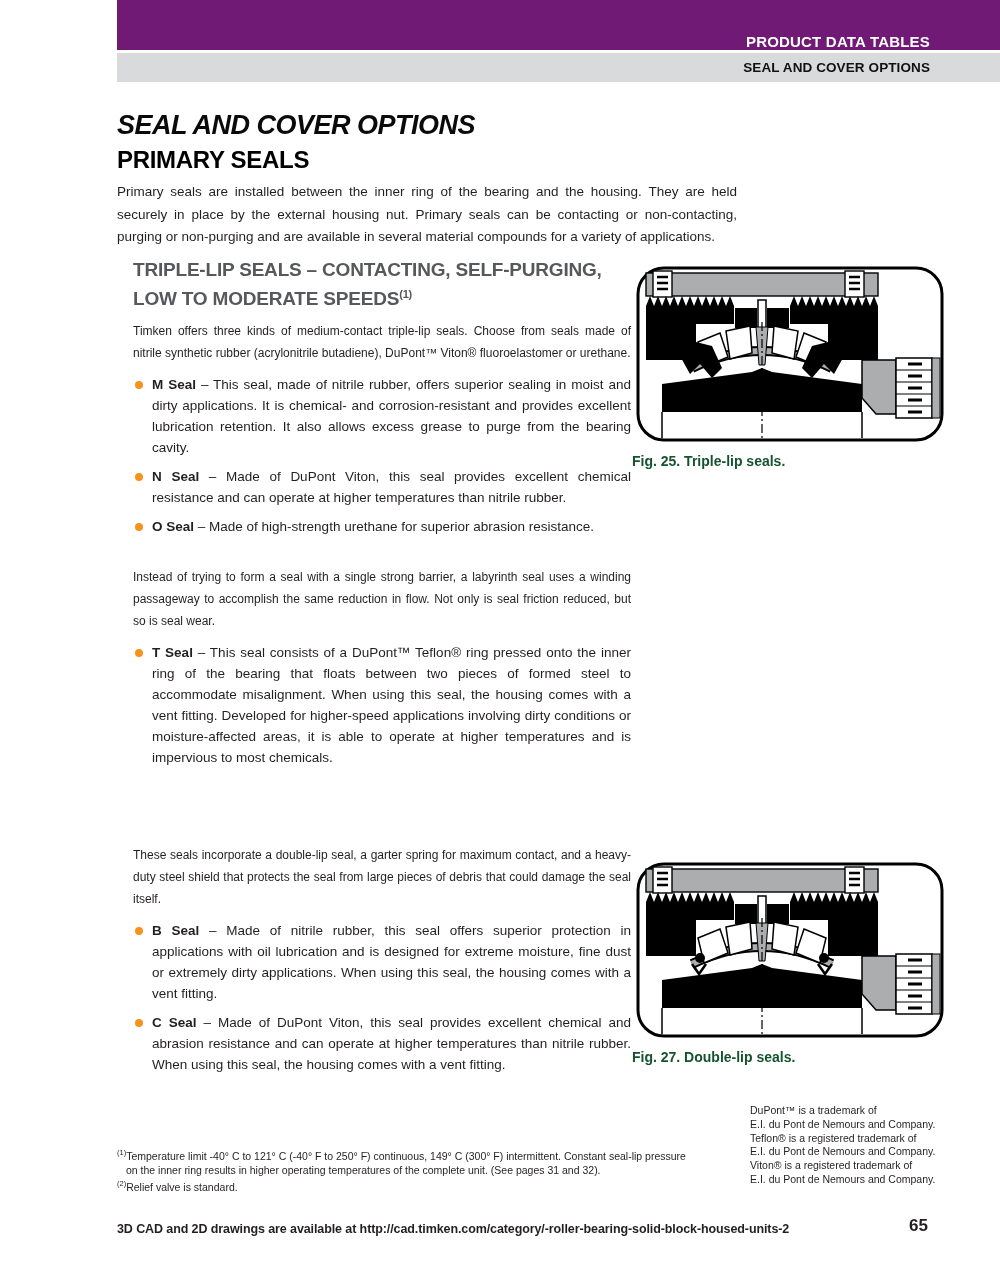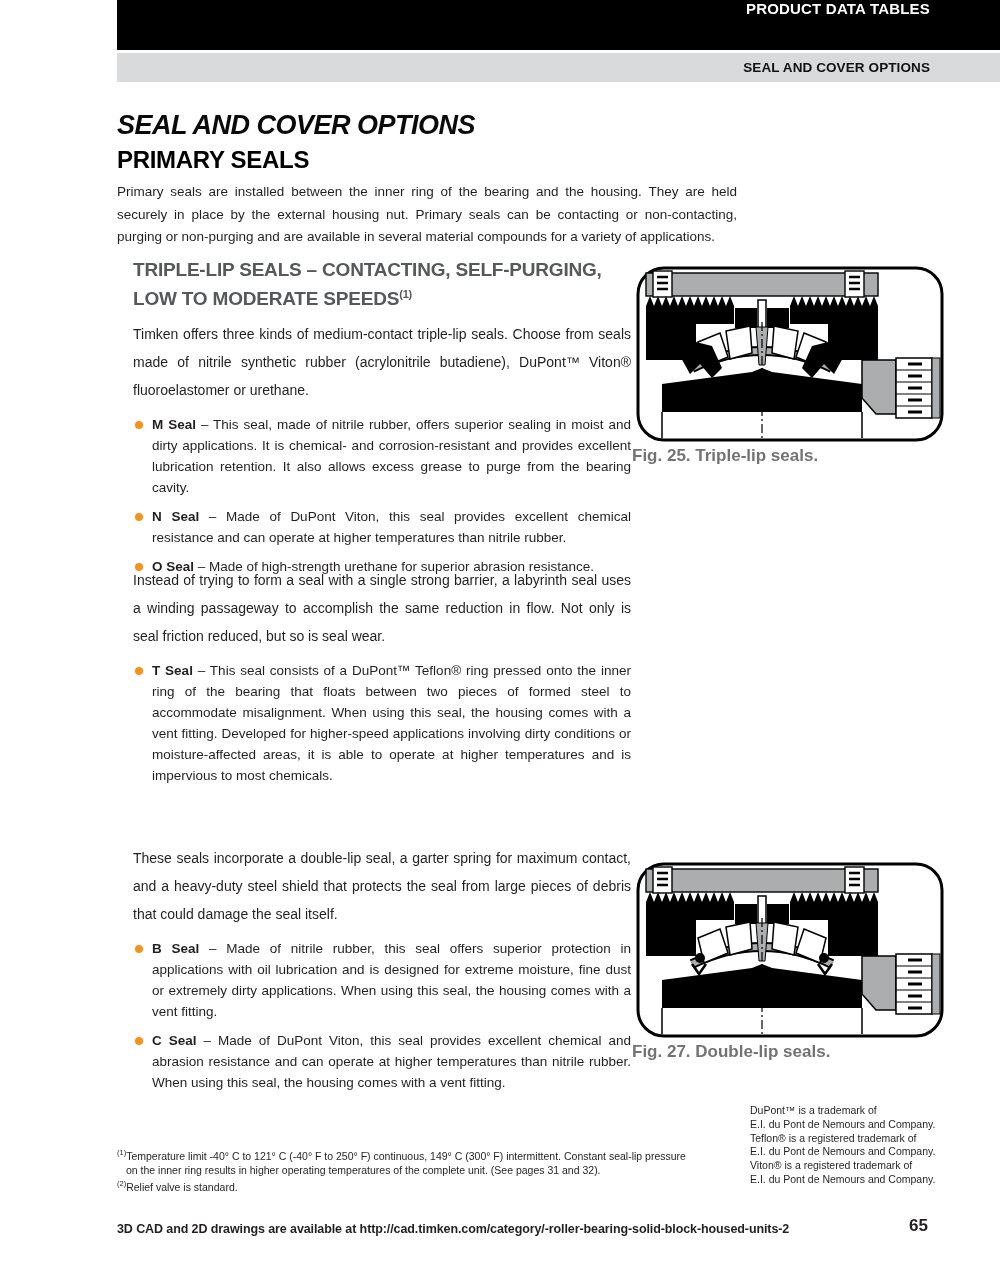--- a/index.html
+++ b/index.html
@@ -5,21 +5,21 @@
   * { margin:0; padding:0; box-sizing:border-box; }
   html,body { background:#ffffff; }
   .page {
     position:relative; width:1000px; height:1280px; margin:0 auto;
     background:#ffffff; overflow:hidden;
     font-family:"Liberation Sans", sans-serif; color:#231f20;
   }
   
   .band-black {
     position:absolute; left:117px; right:0; top:0; height:50px;
-    background:#000000; display:flex; align-items:flex-start; justify-content:flex-end;
+    background:#701a75; display:flex; align-items:flex-end; justify-content:flex-end;
     padding-right:70px;
   }
   .band-black .band-text {
     color:#ffffff; font-weight:bold; font-size:15px; letter-spacing:.2px;
   }
   .band-gray {
     position:absolute; left:117px; right:0; top:53px; height:29px;
     background:#d9dadb; display:flex; align-items:center; justify-content:flex-end;
     padding-right:70px;
   }
@@ -41,36 +41,36 @@
   }
   
   .section { position:absolute; left:117px; width:500px;margin-left:16px; }
   .sec-1 { top:258px; } .sec-2 { top:566px; } .sec-3 { top:844px; }
   .sec-heading {
     font-size:19px; line-height:24px; font-weight:bold; letter-spacing:-.2px;
     color:#57585c; margin-bottom:9px;
   }
   .sec-heading sup { font-size:11px; }
   .sec-body {
-    font-size:14px; line-height:28px; text-align:justify; margin-bottom:10px; width:498px;
+    font-size:12px; line-height:22px; text-align:justify; margin-bottom:10px; width:498px;
   }
   ul.seal-list { list-style:none; }
   ul.seal-list li {
     position:relative; padding-left:19px; margin-bottom:8px;
     font-size:13.5px; line-height:21px; text-align:justify; width:498px;
   }
   .bullet-dot {
     position:absolute; left:2px; top:7px; width:8px; height:8px;
     border-radius:50%; background:#f6921e;
   }
   
   .figure { position:absolute; left:632px; width:316px; }
   .fig-1 { top:264px; } .fig-2 { top:583px; } .fig-3 { top:860px; }
   .figure svg { display:block; width:316px; height:182px; }
-  .fig-caption { margin-top:0; font-size:17px; font-weight:bold; color:#737373; }
+  .fig-caption { margin-top:7px; font-size:14px; font-weight:bold; color:#14532d; }
   
   .footnotes { position:absolute; left:117px; top:1146px; width:670px; font-size:10.5px; line-height:14px; }
   .footnotes sup { font-size:7.5px; }
   .fn-indent { padding-left:9px; }
   
   .trademarks { position:absolute; left:750px; top:1104px; width:230px; font-size:10.5px; line-height:13.8px; }
   
   .footer-line {
     position:absolute; left:117px; top:1222px; width:770px; text-align:left;
     font-size:12.5px; font-weight:bold; letter-spacing:-.1px;

